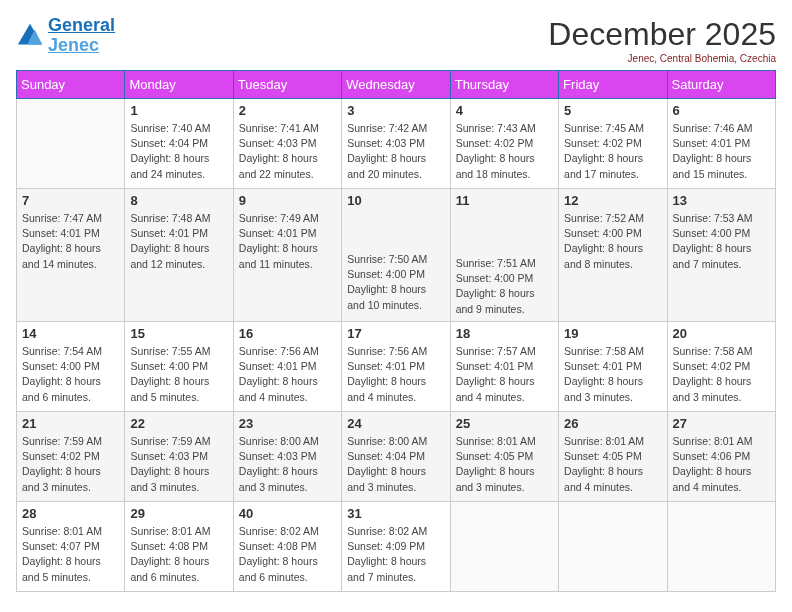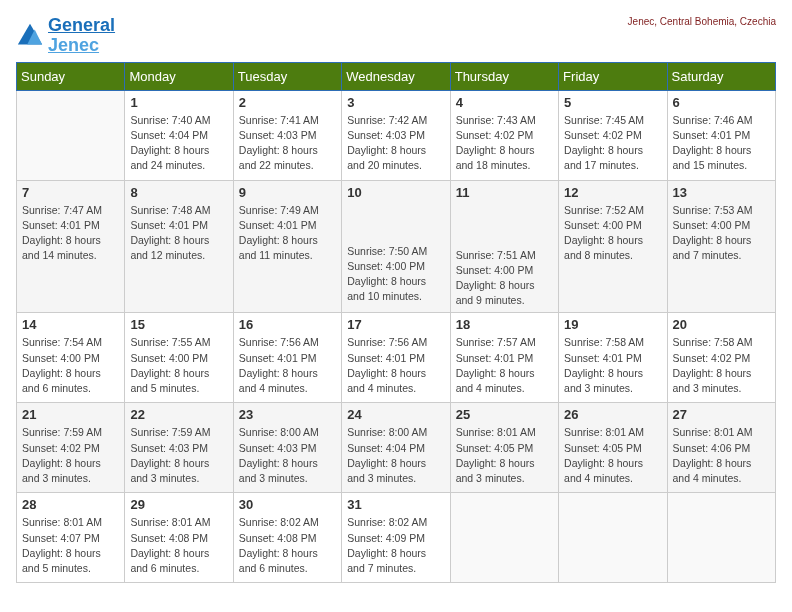--- a/index.html
+++ b/index.html
@@ -46,21 +46,21 @@
     .calendar-subtitle {
       font-size: 10px;
       color: #7f1d1d;
     }
     .calendar-table {
       width: 100%;
       border-collapse: collapse;
       font-size: 11px;
     }
     .calendar-table thead th {
-      background-color: #4d7c0f;
+      background-color: #d946ef;
       color: white;
       padding: 6px 4px;
       text-align: left;
       font-size: 13px;
       font-weight: normal;
       border: 1px solid #2d6db5;
     }
     .calendar-table tbody td {
       border: 1px solid #ccc;
       vertical-align: top;
@@ -94,20 +94,21 @@
   <div class="logo">
     <svg class="logo-icon" viewBox="0 0 30 30">
       <polygon points="15,2 28,24 2,24" fill="#1a6fba"></polygon>
       <polygon points="20,8 28,24 12,24" fill="#4fa3e0"></polygon>
     </svg>
     <div class="logo-text">
       <span>General</span><br><span style="color:#4fa3e0">Jenec</span>
     </div>
   </div>
   <div class="title-area">
+    <div class="calendar-title">December 2025</div>
     <div class="calendar-subtitle">Jenec, Central Bohemia, Czechia</div>
   </div>
 </div>
 
 <table class="calendar-table">
   <thead>
     <tr>
     <th>Sunday</th>
         <th>Monday</th>
         <th>Tuesday</th>
@@ -325,21 +326,21 @@
 and 5 minutes.</div>
         </td>
         <td>
           <div class="day-number">29</div>
           <div class="day-info" style="white-space: pre-line;">Sunrise: 8:01 AM
 Sunset: 4:08 PM
 Daylight: 8 hours
 and 6 minutes.</div>
         </td>
         <td>
-          <div class="day-number">30</div>
+          <div class="day-number">40</div>
           <div class="day-info" style="white-space: pre-line;">Sunrise: 8:02 AM
 Sunset: 4:08 PM
 Daylight: 8 hours
 and 6 minutes.</div>
         </td>
         <td>
           <div class="day-number">31</div>
           <div class="day-info" style="white-space: pre-line;">Sunrise: 8:02 AM
 Sunset: 4:09 PM
 Daylight: 8 hours

